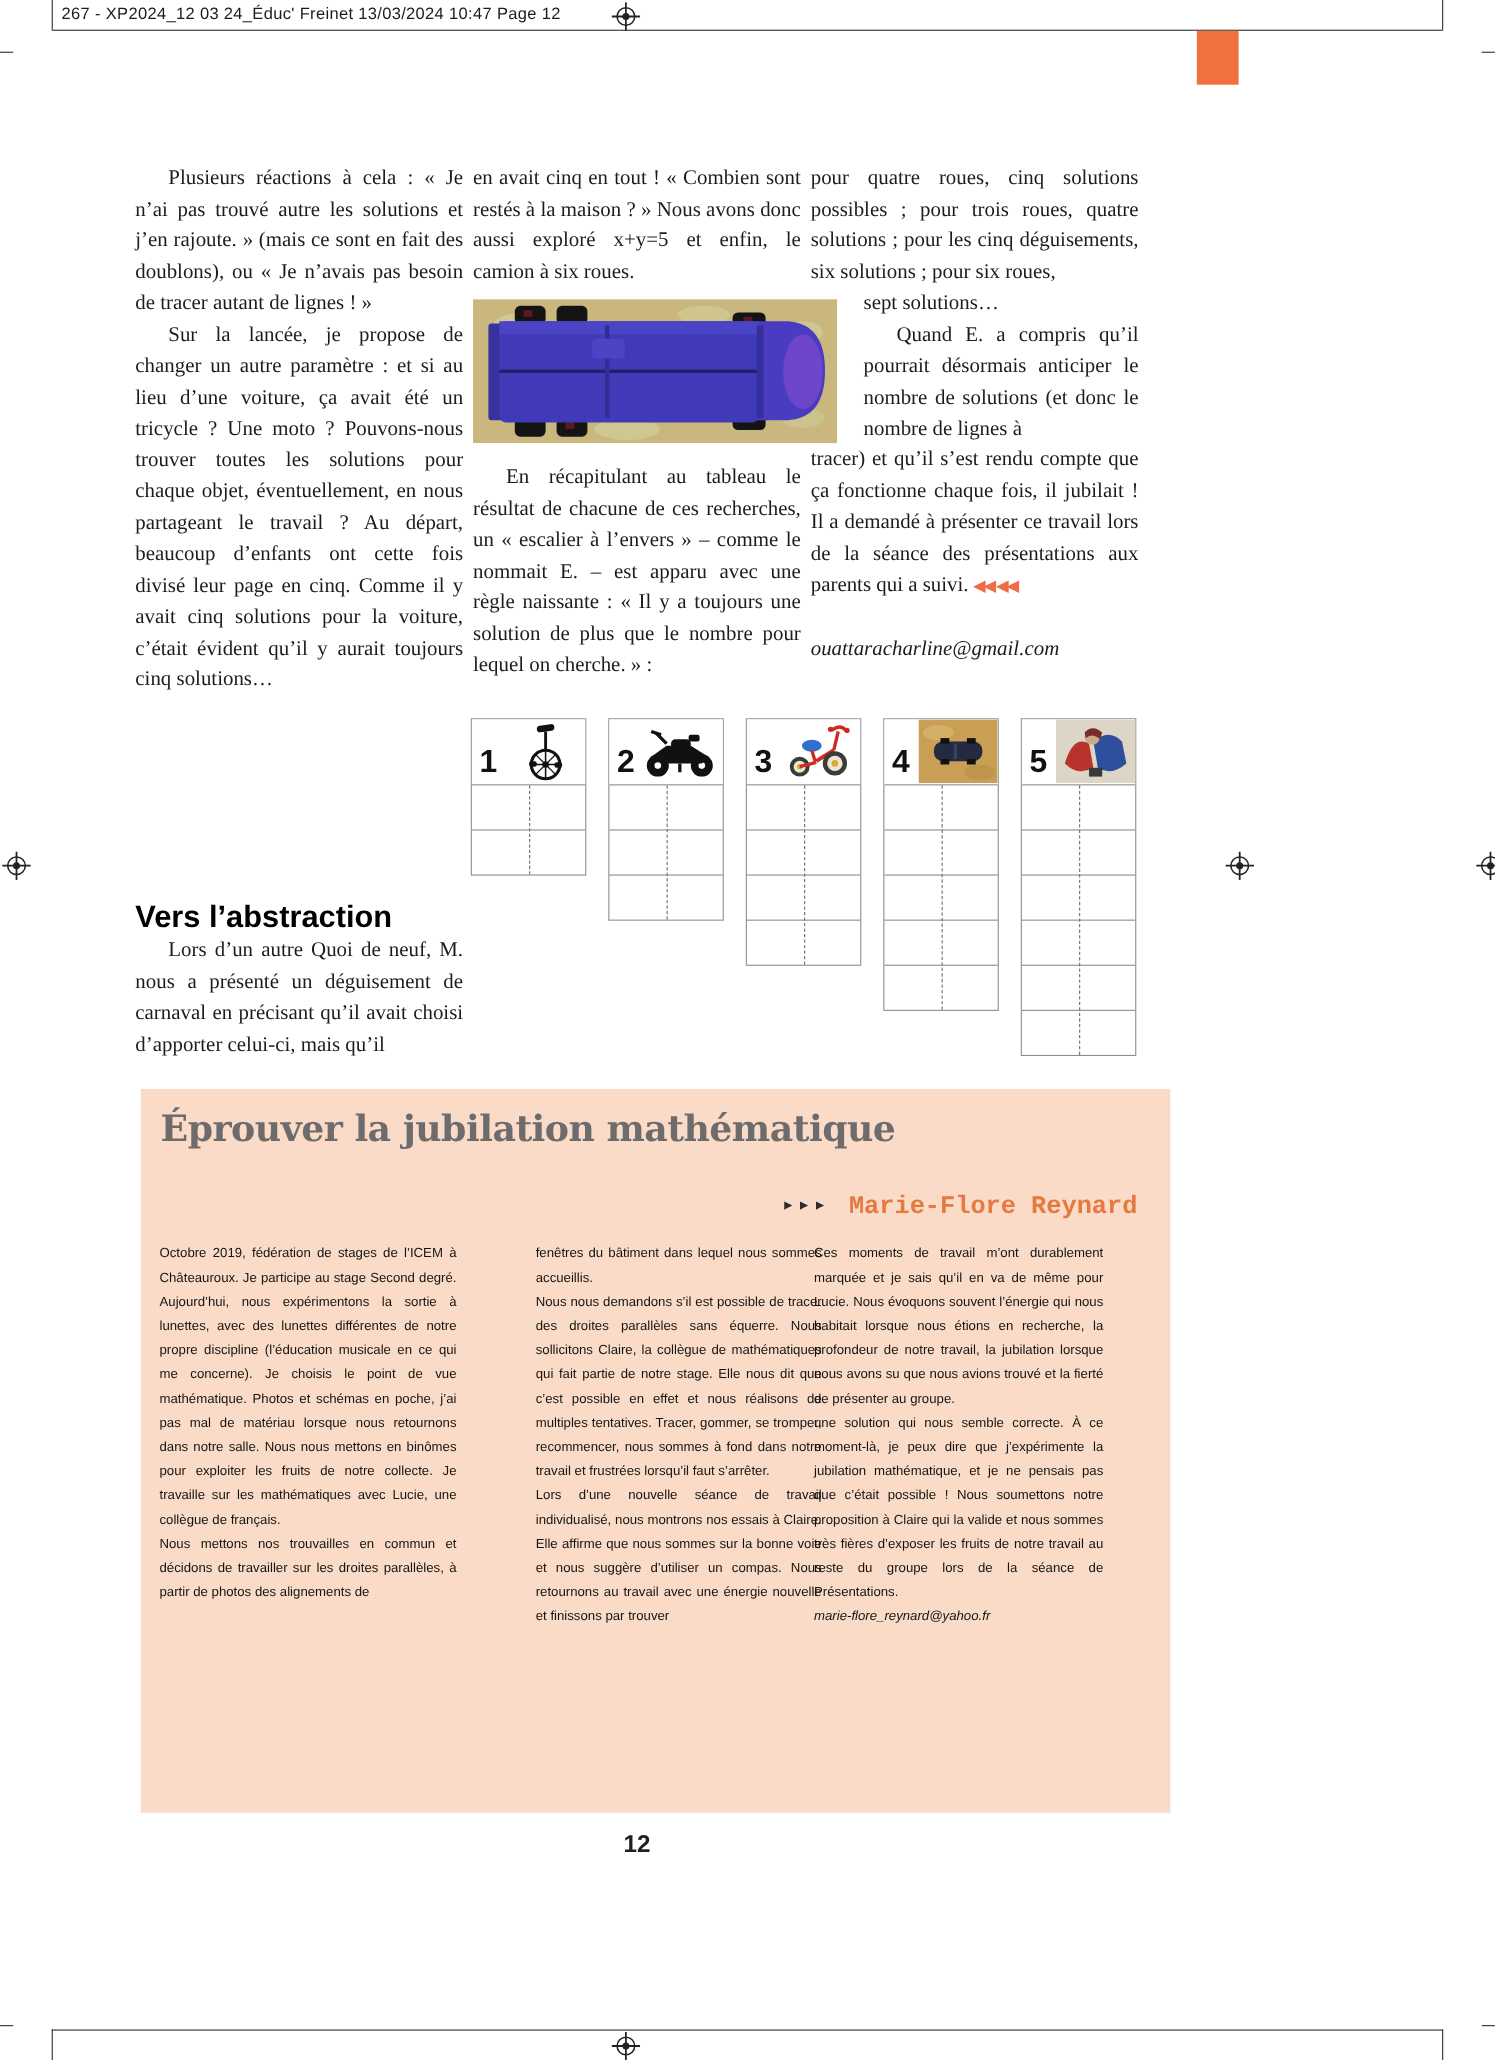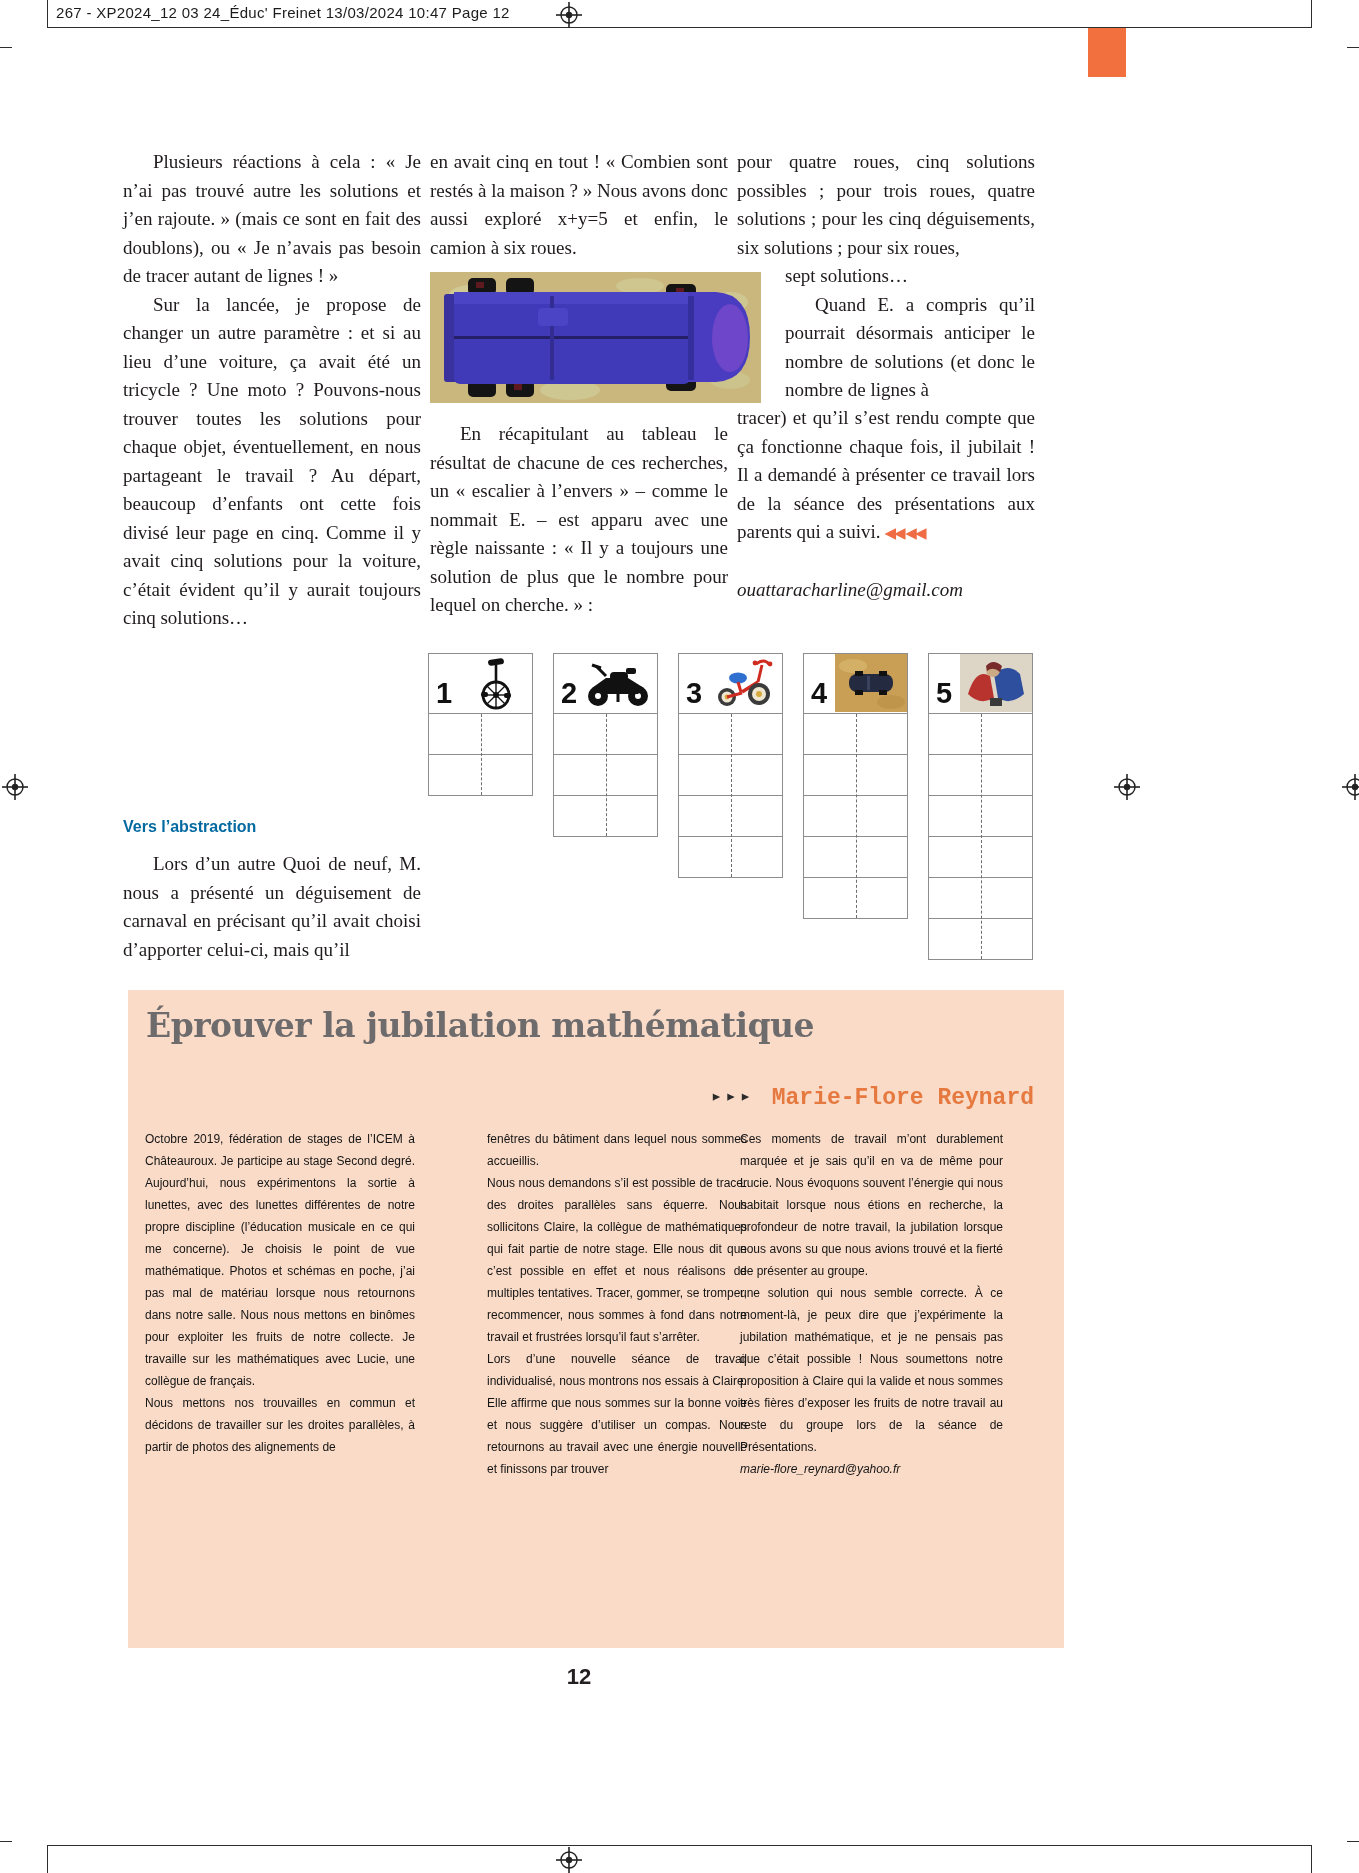--- a/index.html
+++ b/index.html
@@ -12,21 +12,21 @@
   .slug{left:56px;top:4px;font-family:"Liberation Sans",sans-serif;font-size:15px;color:#1c1c1c;letter-spacing:.3px;}
   .cropline{background:#2e2e2e;}
   .swatch{left:1088px;top:28px;width:38px;height:49px;background:#f2703e;}
   .reg{width:26px;height:26px;}
   .reg line{stroke:#222;stroke-width:1.6;}
   .reg circle.o{fill:none;stroke:#222;stroke-width:1.4;}
   .reg circle.c{fill:#222;}
   
   .serifcol p{margin:0;font-size:19px;line-height:28.5px;text-align:justify;}
   .serifcol p.ind{text-indent:30px;}
-  .sec-head{font-family:"Liberation Sans",sans-serif;font-weight:bold;font-size:16px;color:#0369a1;}
+  .sec-head{font-family:"Liberation Sans",sans-serif;font-weight:bold;font-size:28px;color:#000000;}
   .email{font-style:italic;font-size:19px;}
   .endarrows{color:#ef6c45;font-size:15px;letter-spacing:-2px;padding-left:4px;}
   
   .truckbox{left:430px;top:272px;width:331px;height:131px;}
   
   .wbox{position:absolute;width:103px;background:#fff;border:1px solid #8d8d8d;}
   .wbox .head{position:relative;height:59px;border-bottom:1px solid #8d8d8d;background:#fff;}
   .wbox .num{position:absolute;left:7px;bottom:3px;font-family:"Liberation Sans",sans-serif;font-weight:bold;font-size:29px;color:#111;}
   .wbox .thumb{position:absolute;right:2px;top:2px;}
   .answer-rows{position:relative;}

